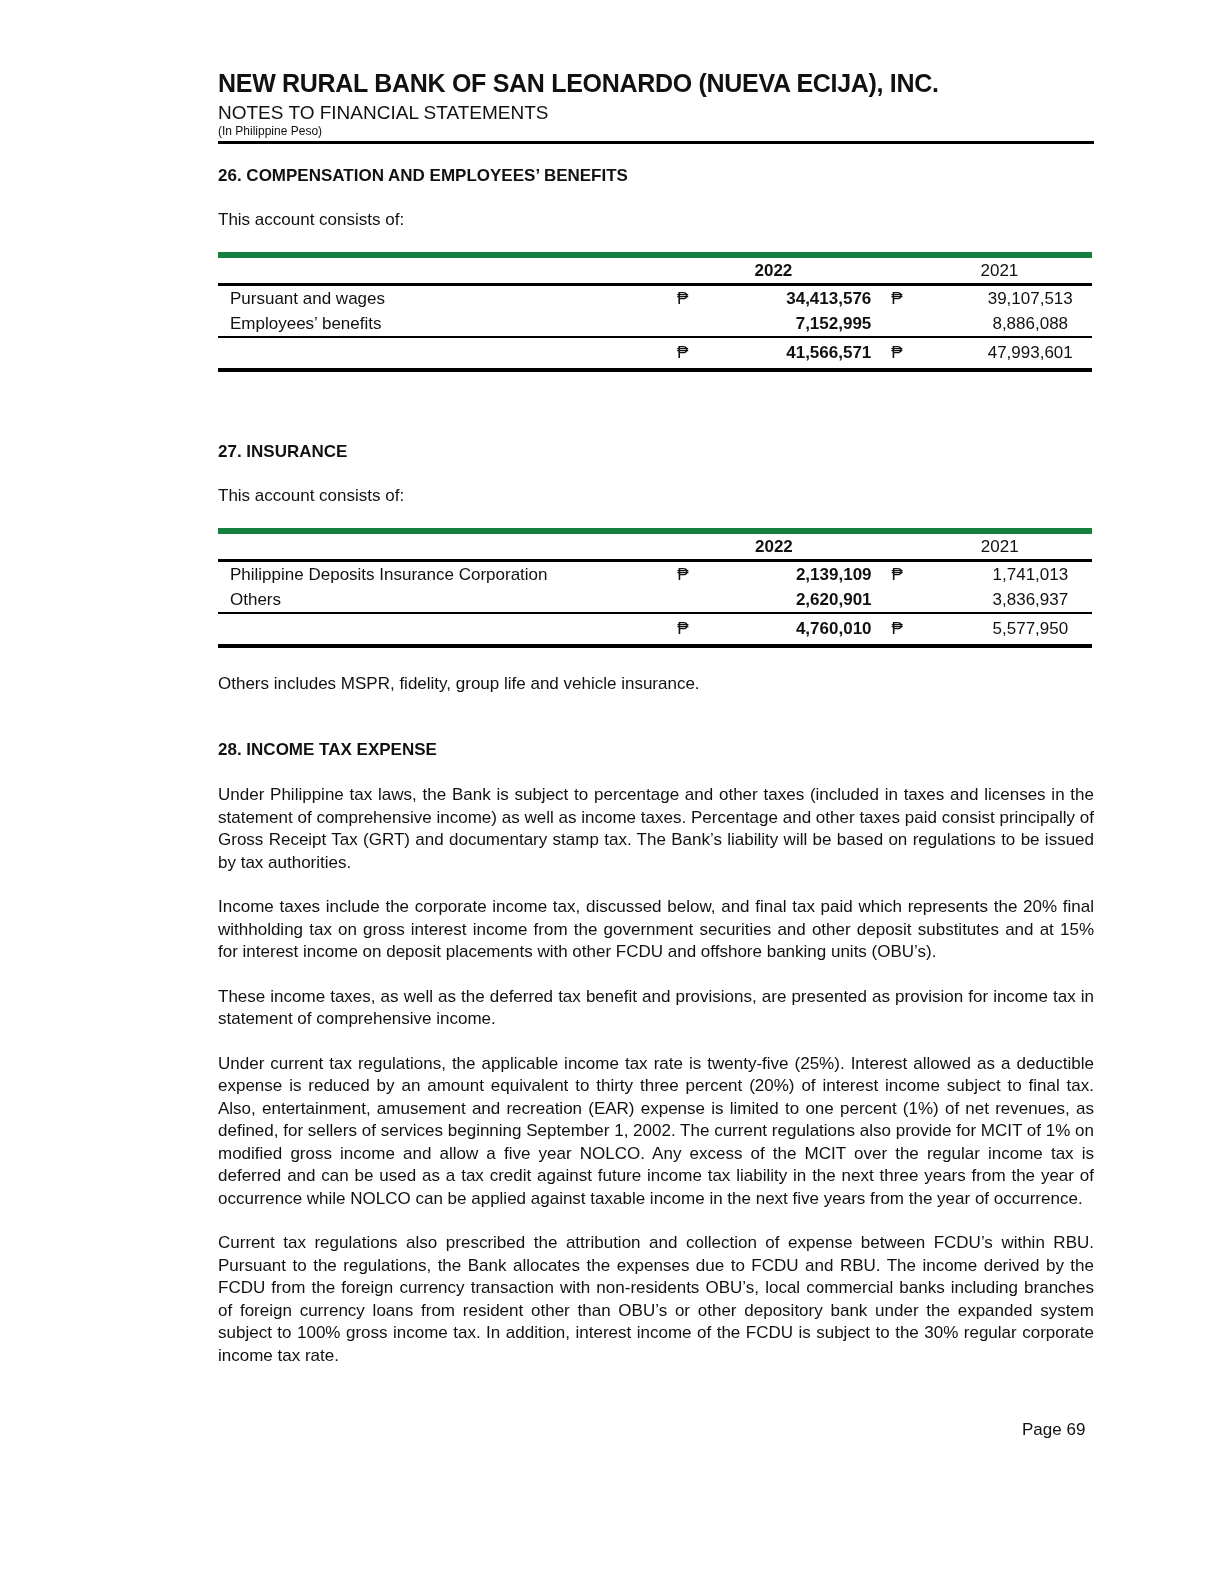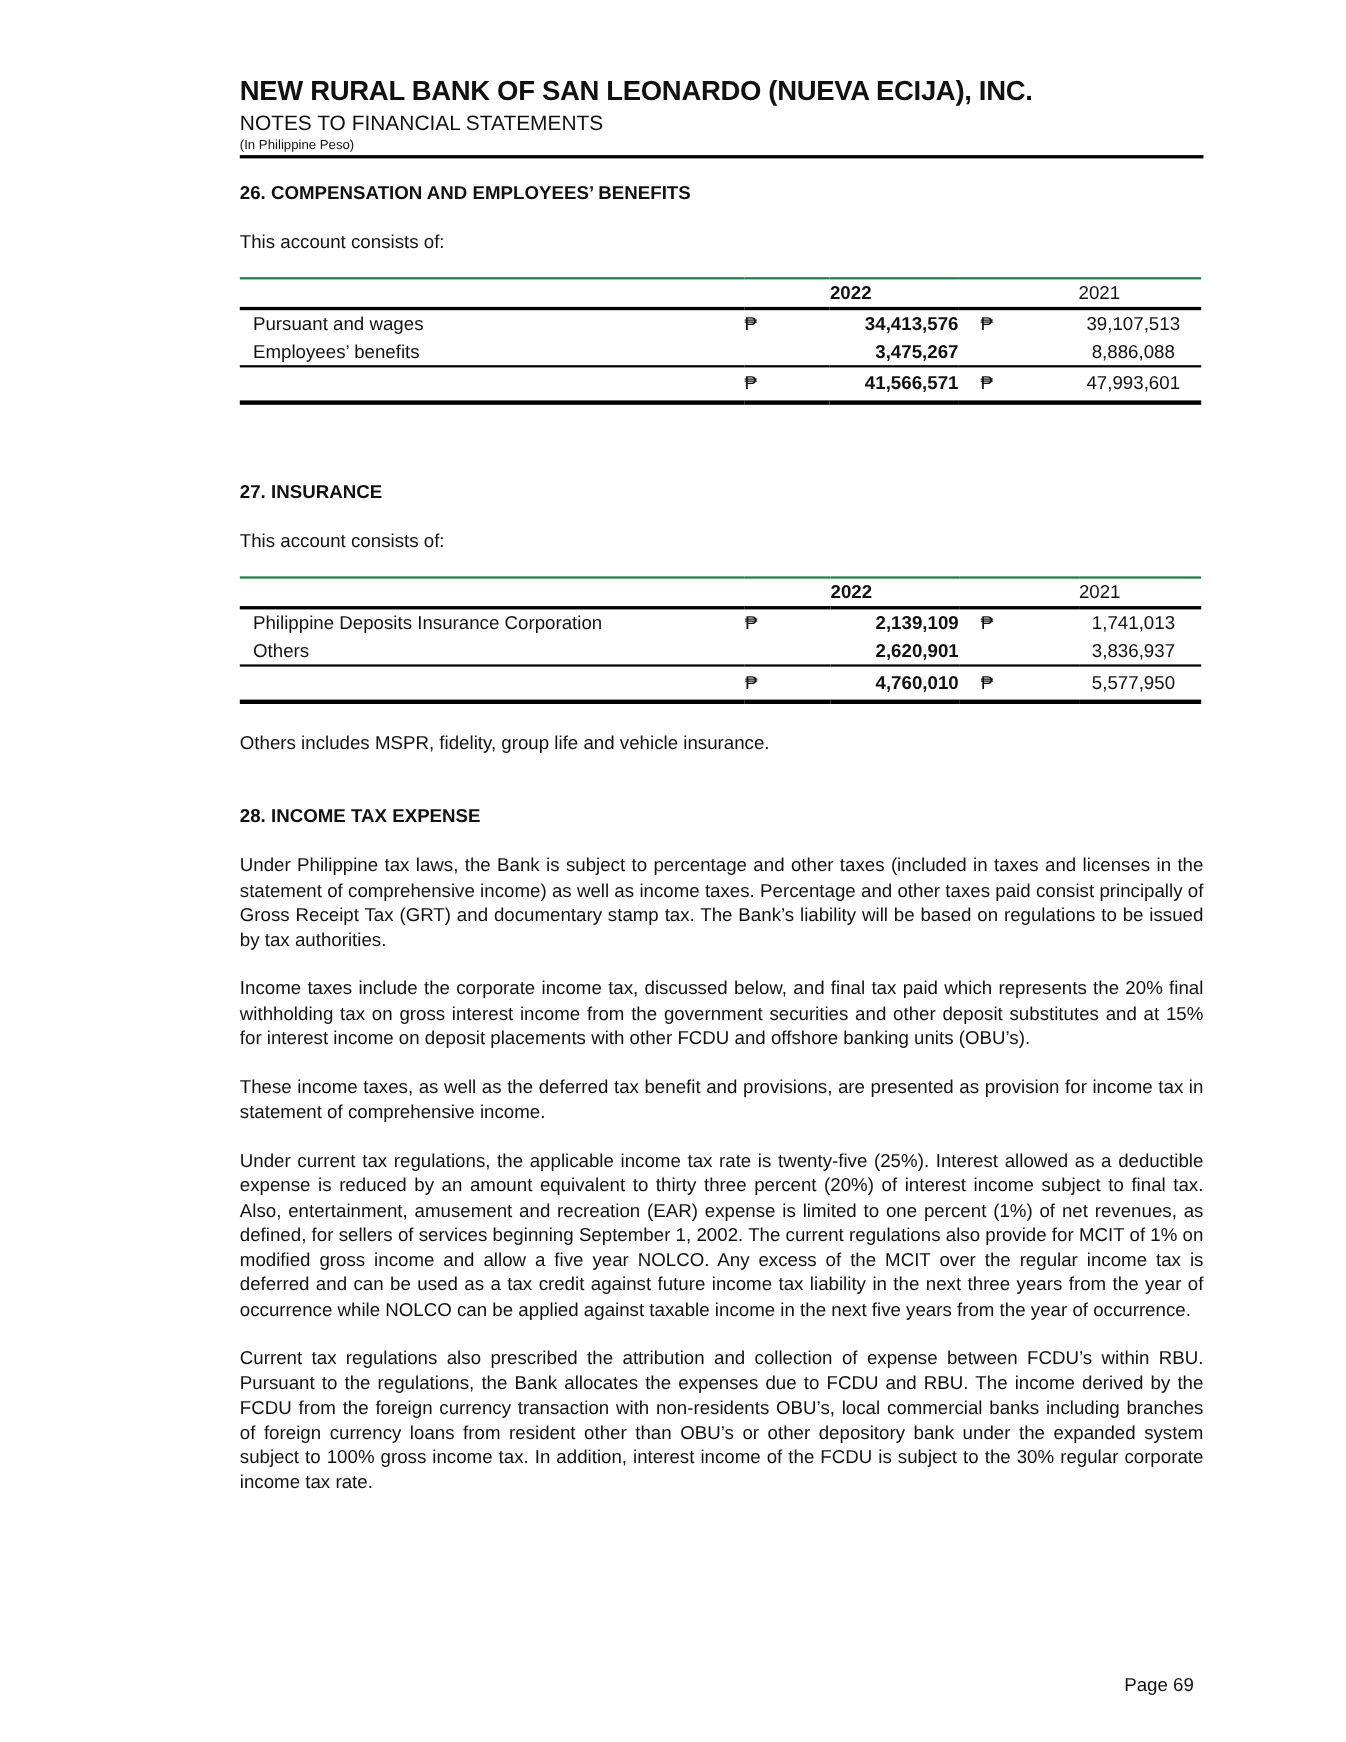--- a/index.html
+++ b/index.html
@@ -12,26 +12,26 @@
   .header-rule { border-top: 3px solid #000; margin-top: 2px; }
   .section-title { font-size: 17px; font-weight: bold; margin: 0; }
   .intro { font-size: 17px; margin: 0; }
   table.fin { width: 874px; border-collapse: collapse; font-size: 17px; }
   table.fin td { padding: 0; height: 25px; vertical-align: middle; }
   .c-label { width: 460px; padding-left: 12px !important; }
   .c-cur1 { width: 80px; }
   .c-v22 { width: 118px; text-align: right; font-weight: bold; }
   .c-cur2 { width: 92px; padding-left: 20px !important; }
   .c-v21 { width: 100px; text-align: center; padding-right: 12px !important; }
-  tr.head td { border-top: 2px solid #15803d; border-bottom: 3px solid #000; }
+  tr.head td { border-top: 6px solid #15803d; border-bottom: 3px solid #000; }
   tr.head .c-v22 { text-align: left; }
   tr.head .c-v21 { text-align: left; }
   tr.total td { border-top: 2px solid #000; border-bottom: 4px solid #000; height: 30px; }
   .para { font-size: 17px; line-height: 22.5px; text-align: justify; margin: 0; }
-  .page-num { position: absolute; left: 1022px; top: 1522px; font-size: 17px; }
+  .page-num { position: absolute; left: 1022px; top: 1420px; font-size: 17px; }
 </style>
 </head>
 <body>
 
 <div class="page">
   <div>
     <div class="company">NEW RURAL BANK OF SAN LEONARDO (NUEVA ECIJA), INC.</div>
     <div class="subtitle">NOTES TO FINANCIAL STATEMENTS</div>
     <div class="unit">(In Philippine Peso)</div>
     <div class="header-rule"></div>
@@ -52,21 +52,21 @@
       <tr>
         <td class="c-label">Pursuant and wages</td>
         <td class="c-cur1">₱</td>
         <td class="c-v22">34,413,576</td>
         <td class="c-cur2">₱</td>
         <td class="c-v21">39,107,513</td>
       </tr>
       <tr>
         <td class="c-label">Employees’ benefits</td>
         <td class="c-cur1"></td>
-        <td class="c-v22">3,475,267</td>
+        <td class="c-v22">7,152,995</td>
         <td class="c-cur2"></td>
         <td class="c-v21">8,886,088</td>
       </tr>
       <tr class="total">
         <td class="c-label"></td>
         <td class="c-cur1">₱</td>
         <td class="c-v22">41,566,571</td>
         <td class="c-cur2">₱</td>
         <td class="c-v21">47,993,601</td>
       </tr>

